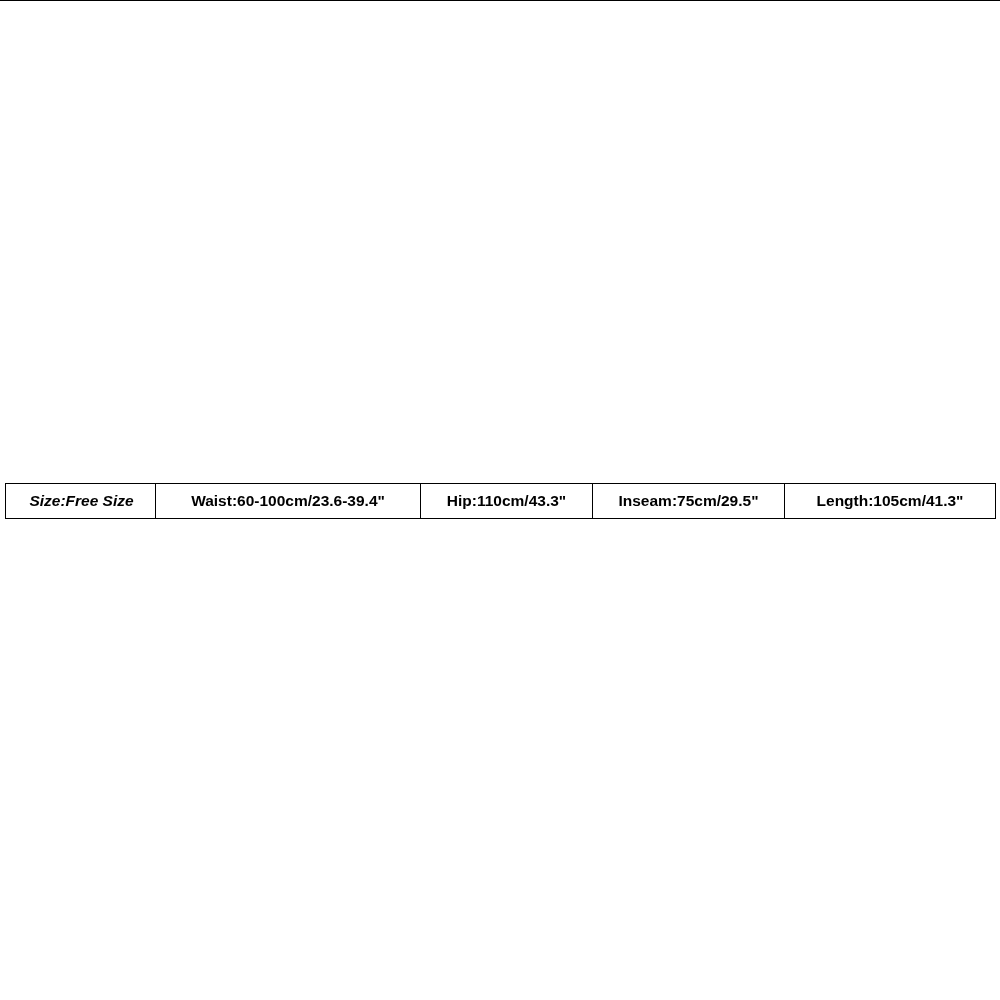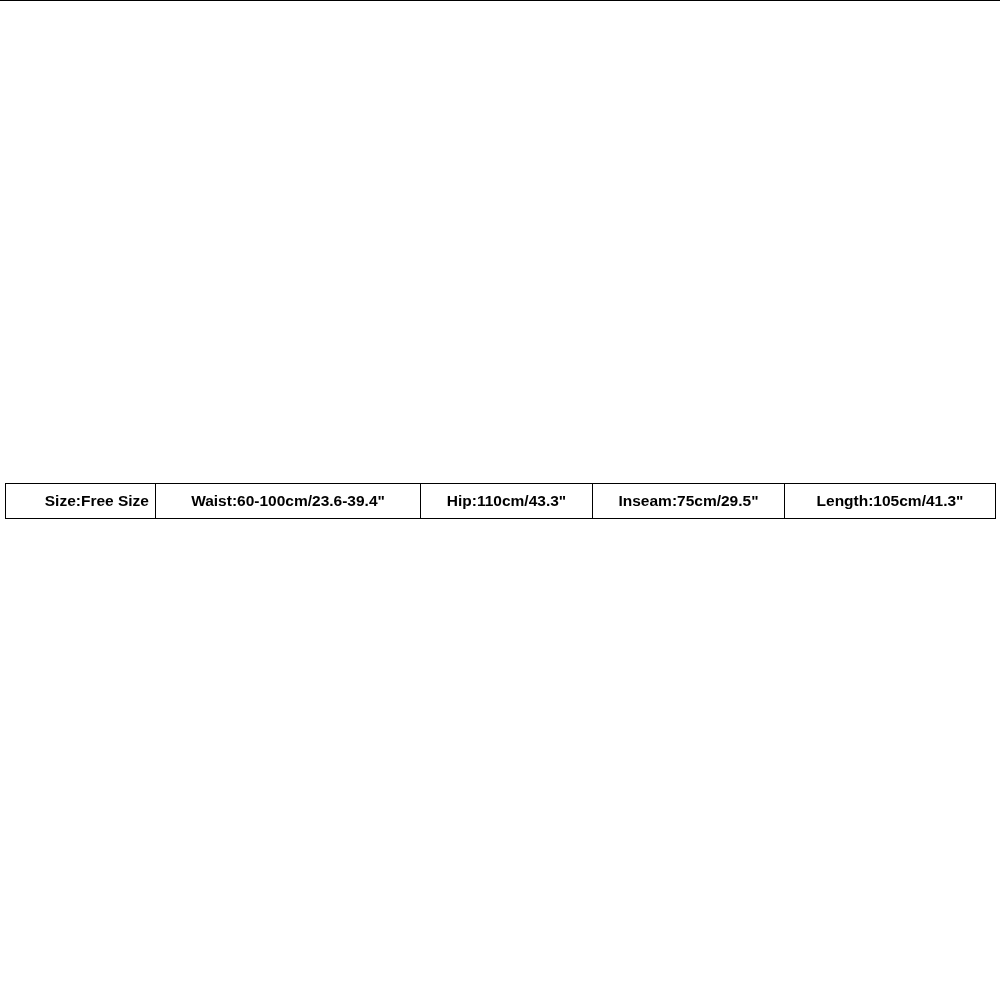--- a/index.html
+++ b/index.html
@@ -35,22 +35,23 @@
       padding: 8px 6px;
       font-size: 15.5px;
       font-weight: bold;
       color: #000;
       text-align: center;
       vertical-align: middle;
       white-space: nowrap;
       height: 34px;
     }
     .size-table td.first {
-      text-align: right;
+      text-align: center;
       padding-left: 8px;
+      font-style: italic;
     }
     .col-size   { width: 150px; }
     .col-waist  { width: 265px; }
     .col-hip    { width: 172px; }
     .col-inseam { width: 192px; }
     .col-length { width: 211px; }
   </style>
 </head>
 <body>
 

